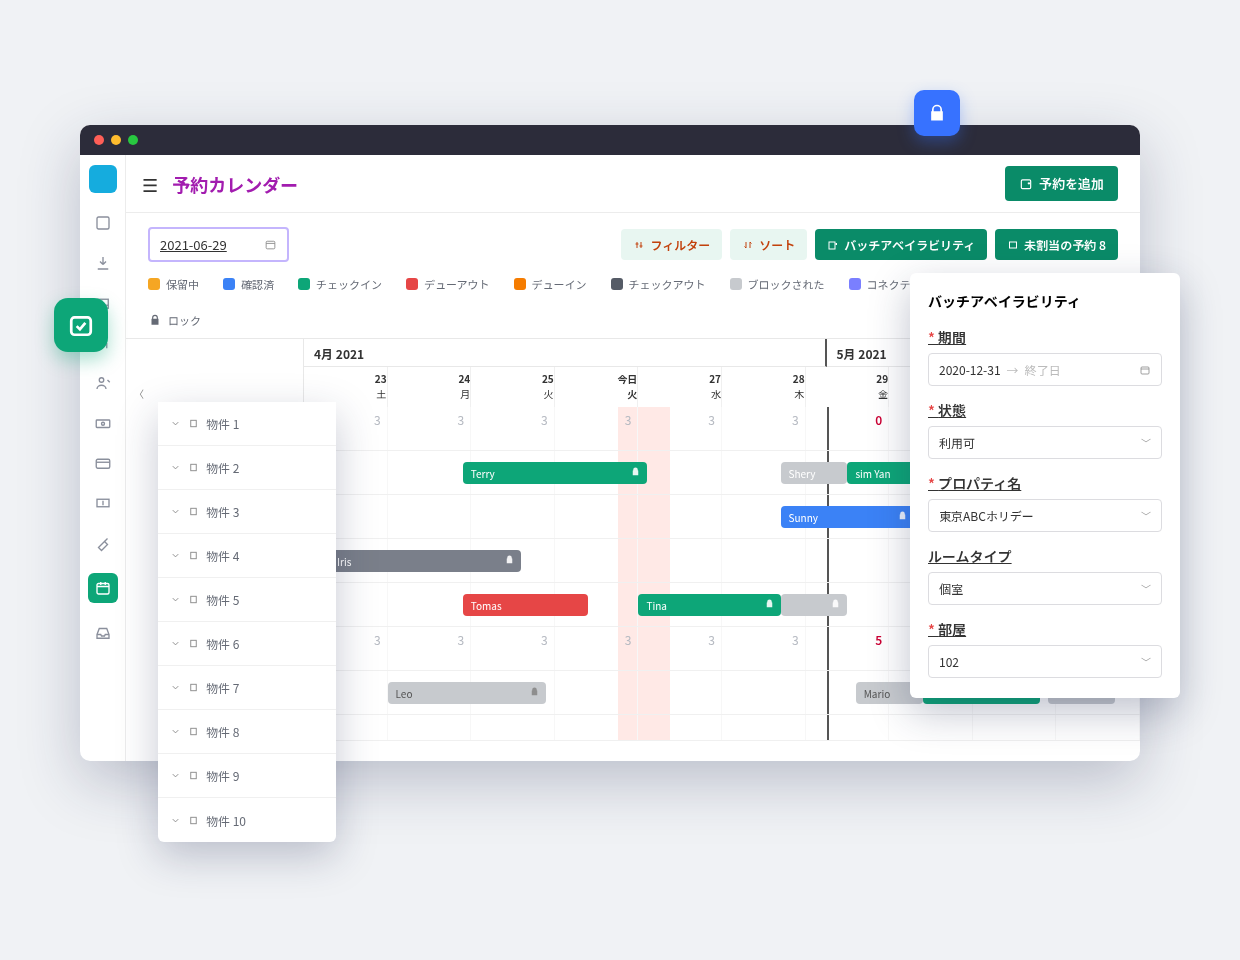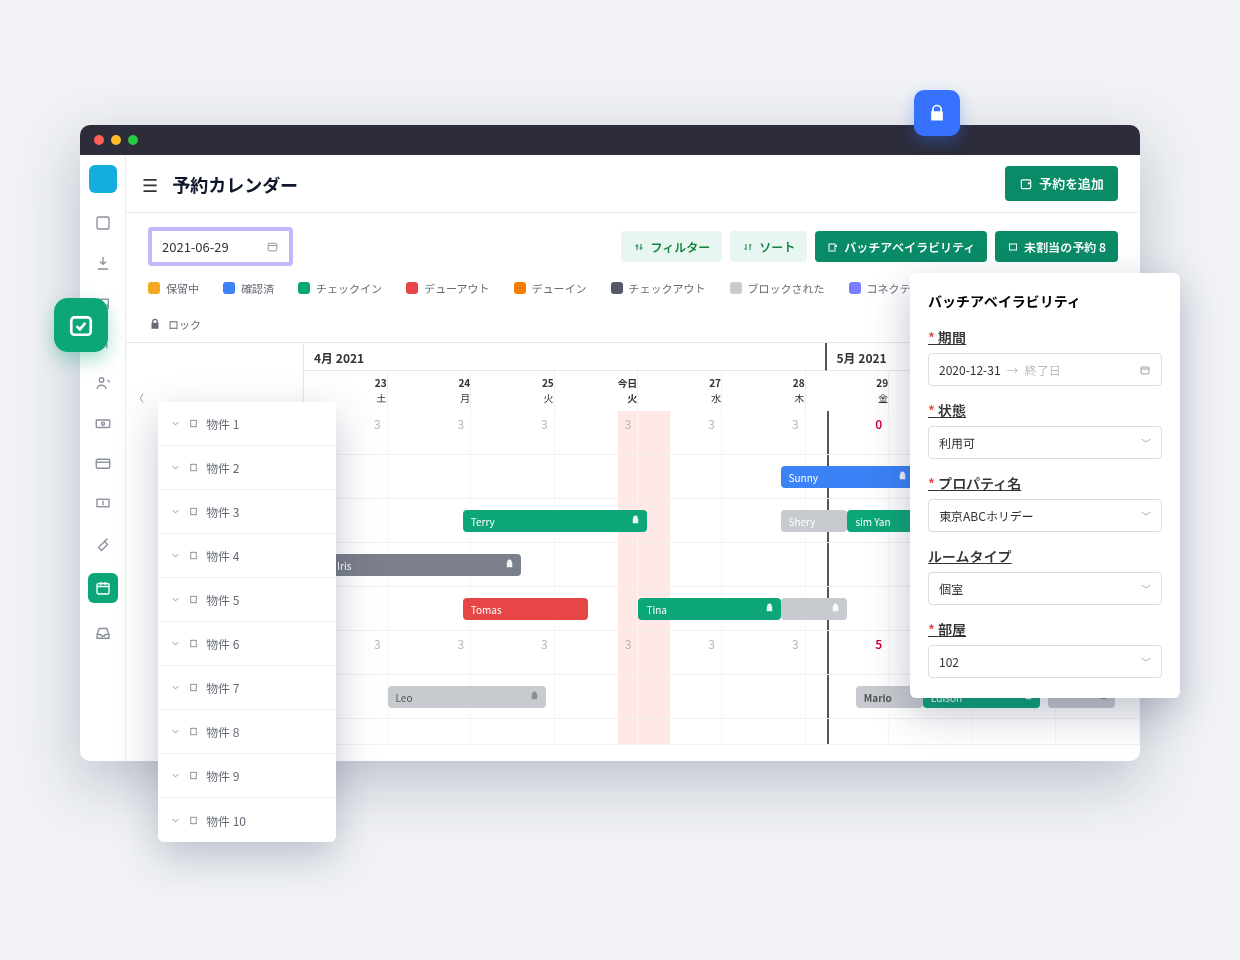--- a/index.html
+++ b/index.html
@@ -69,43 +69,43 @@
     color:#fff; width:30px; height:30px; background:#0da678; border-radius:6px;
   }
 
   .main { flex:1; overflow:hidden; }
   .header {
     height:58px; display:flex; align-items:center; justify-content:space-between;
     padding:0 22px 0 16px; border-bottom:1px solid #ececec;
   }
   .header-left { display:flex; align-items:center; gap:14px; }
   .menu-toggle { font-size:18px; color:#333; cursor:pointer;}
-  .page-title { font-size:18px; font-weight:700; color:#0f172a; }
+  .page-title { font-size:18px; font-weight:700; color:#a21caf; }
   .btn-primary {
     background:#0a8b68; color:#fff;
     padding:8px 14px; border-radius:4px; font-size:13px; font-weight:600;
     display:flex; align-items:center; gap:6px; cursor:pointer;
   }
   .btn-primary svg { width:14px; height:14px; fill:none; stroke:#fff; stroke-width:2; }
 
   .toolbar {
     padding:14px 22px 0; display:flex; justify-content:space-between; align-items:center;
   }
   .date-picker {
-    border:4px solid #c4b5fd; border-radius:4px;
+    border:2px solid #c4b5fd; border-radius:4px;
     padding:6px 10px; font-size:13px; color:#333;
-    display:flex; align-items:center; gap:37px; cursor:pointer;
+    display:flex; align-items:center; gap:37px; cursor:pointer;text-decoration:underline;
   }
   .date-picker svg { width:13px; height:13px; stroke:#888; fill:none; stroke-width:1.6;}
   .tool-right { display:flex; gap:8px; }
   .tbtn {
     padding:7px 12px; border-radius:4px; font-size:12px; font-weight:600;
     display:flex; align-items:center; gap:5px; cursor:pointer;
   }
-  .tbtn.light { background:#e8f6f1; color:#15803d; }
+  .tbtn.light { background:#e8f6f1; color:#c2410c; }
   .tbtn.solid { background:#0a8b68; color:#fff; }
   .tbtn svg { width:12px;height:12px; fill:none; stroke:currentColor; stroke-width:2; }
 
   .legend {
     padding:14px 22px 10px; display:flex; flex-wrap:wrap; gap:20px 24px;
     font-size:11px; color:#656a75;
   }
   .li { display:flex; align-items:center; gap:6px;}
   .sw { width:12px; height:12px; border-radius:3px;}
   .li-ico { width:14px; height:14px; fill:#656a75; }
@@ -424,139 +424,139 @@
                 <div class="cell"></div>
                   <div class="cell"></div>
                   <div class="cell"></div>
                   <div class="cell"></div>
                   <div class="cell"></div>
                   <div class="cell"></div>
                   <div class="cell"></div>
                   <div class="cell"></div>
                   <div class="cell"></div>
                   <div class="cell"></div>
+                <div class="bar c-green" style="left:19%; width:22%;">
+                    <span>Terry</span>
+                    <svg class="lk" viewBox="0 0 24 24">
+                      <path d="M7 10V8a5 5 0 1110 0v2h1v10H6V10h1z"></path>
+                    </svg>
+                  </div>
+                <div class="bar c-lgray" style="left:57%; width:8%;">
+                    <span>Shery</span>
+                  </div>
+                <div class="bar c-green" style="left:65%; width:22%;">
+                    <span>sim Yan</span>
+                    <svg class="lk" viewBox="0 0 24 24">
+                      <path d="M7 10V8a5 5 0 1110 0v2h1v10H6V10h1z"></path>
+                    </svg>
+                  </div>
+              </div>
+
+              <div class="rail-row">
+                <div class="sep"></div>
+                <div class="cell"></div>
+                  <div class="cell"></div>
+                  <div class="cell"></div>
+                  <div class="cell"></div>
+                  <div class="cell"></div>
+                  <div class="cell"></div>
+                  <div class="cell"></div>
+                  <div class="cell"></div>
+                  <div class="cell"></div>
+                  <div class="cell"></div>
                 <div class="bar c-blue" style="left:57%; width:16%;">
                   <span>Sunny</span>
                   <svg class="lk" viewBox="0 0 24 24">
                       <path d="M7 10V8a5 5 0 1110 0v2h1v10H6V10h1z"></path>
                     </svg>
                 </div>
               </div>
 
               <div class="rail-row">
                 <div class="sep"></div>
                 <div class="cell"></div>
                   <div class="cell"></div>
                   <div class="cell"></div>
                   <div class="cell"></div>
                   <div class="cell"></div>
                   <div class="cell"></div>
                   <div class="cell"></div>
                   <div class="cell"></div>
                   <div class="cell"></div>
                   <div class="cell"></div>
-                <div class="bar c-green" style="left:19%; width:22%;">
-                    <span>Terry</span>
-                    <svg class="lk" viewBox="0 0 24 24">
-                      <path d="M7 10V8a5 5 0 1110 0v2h1v10H6V10h1z"></path>
-                    </svg>
-                  </div>
-                <div class="bar c-lgray" style="left:57%; width:8%;">
-                    <span>Shery</span>
-                  </div>
-                <div class="bar c-green" style="left:65%; width:22%;">
-                    <span>sim Yan</span>
+                <div class="bar c-gray" style="left:3%; width:23%;">
+                    <span>Iris</span>
                     <svg class="lk" viewBox="0 0 24 24">
                       <path d="M7 10V8a5 5 0 1110 0v2h1v10H6V10h1z"></path>
                     </svg>
                   </div>
               </div>
 
               <div class="rail-row">
                 <div class="sep"></div>
                 <div class="cell"></div>
                   <div class="cell"></div>
                   <div class="cell"></div>
                   <div class="cell"></div>
                   <div class="cell"></div>
                   <div class="cell"></div>
                   <div class="cell"></div>
                   <div class="cell"></div>
                   <div class="cell"></div>
                   <div class="cell"></div>
-                <div class="bar c-gray" style="left:3%; width:23%;">
-                    <span>Iris</span>
+                <div class="bar c-red" style="left:19%; width:15%;">
+                    <span>Tomas</span>
+                  </div>
+                <div class="bar c-green" style="left:40%; width:17%;">
+                    <span>Tina</span>
                     <svg class="lk" viewBox="0 0 24 24">
                       <path d="M7 10V8a5 5 0 1110 0v2h1v10H6V10h1z"></path>
                     </svg>
                   </div>
-              </div>
+                <div class="bar c-lgray" style="left:57%; width:8%;">
+                    <svg class="lk" viewBox="0 0 24 24">
+                      <path d="M7 10V8a5 5 0 1110 0v2h1v10H6V10h1z"></path>
+                    </svg>
+                  </div>
+              </div>
+
+              <div class="rail-row">
+                <div class="sep"></div>
+                <div class="cell">3</div>
+                <div class="cell">3</div>
+                <div class="cell">3</div>
+                <div class="cell">3</div>
+                <div class="cell">3</div>
+                <div class="cell">3</div>
+                <div class="cell today">5</div>
+                <div class="cell">3</div>
+                <div class="cell">3</div>
+                <div class="cell">3</div>
+              </div>
+
 
               <div class="rail-row">
                 <div class="sep"></div>
                 <div class="cell"></div>
                   <div class="cell"></div>
                   <div class="cell"></div>
                   <div class="cell"></div>
                   <div class="cell"></div>
                   <div class="cell"></div>
                   <div class="cell"></div>
                   <div class="cell"></div>
                   <div class="cell"></div>
                   <div class="cell"></div>
-                <div class="bar c-red" style="left:19%; width:15%;">
-                    <span>Tomas</span>
-                  </div>
-                <div class="bar c-green" style="left:40%; width:17%;">
-                    <span>Tina</span>
-                    <svg class="lk" viewBox="0 0 24 24">
-                      <path d="M7 10V8a5 5 0 1110 0v2h1v10H6V10h1z"></path>
-                    </svg>
-                  </div>
-                <div class="bar c-lgray" style="left:57%; width:8%;">
-                    <svg class="lk" viewBox="0 0 24 24">
-                      <path d="M7 10V8a5 5 0 1110 0v2h1v10H6V10h1z"></path>
-                    </svg>
-                  </div>
-              </div>
-
-              <div class="rail-row">
-                <div class="sep"></div>
-                <div class="cell">3</div>
-                <div class="cell">3</div>
-                <div class="cell">3</div>
-                <div class="cell">3</div>
-                <div class="cell">3</div>
-                <div class="cell">3</div>
-                <div class="cell today">5</div>
-                <div class="cell">3</div>
-                <div class="cell">3</div>
-                <div class="cell">3</div>
-              </div>
-
-
-              <div class="rail-row">
-                <div class="sep"></div>
-                <div class="cell"></div>
-                  <div class="cell"></div>
-                  <div class="cell"></div>
-                  <div class="cell"></div>
-                  <div class="cell"></div>
-                  <div class="cell"></div>
-                  <div class="cell"></div>
-                  <div class="cell"></div>
-                  <div class="cell"></div>
-                  <div class="cell"></div>
                 <div class="bar c-lgray" style="left:10%; width:19%;">
                     <span style="color:#555">Leo</span>
                     <svg class="lk" viewBox="0 0 24 24" style="fill:#888">
                       <path d="M7 10V8a5 5 0 1110 0v2h1v10H6V10h1z"></path>
                     </svg>
                   </div>
-                <div class="bar c-lgray" style="left:66%; width:8%;font-weight:bold;">
+                <div class="bar c-lgray" style="left:66%; width:8%;">
                     <span style="color:#555">Mario</span>
                   </div>
                 <div class="bar c-green" style="left:74%; width:14%;">
                     <span>Edison</span>
                     <svg class="lk" viewBox="0 0 24 24">
                       <path d="M7 10V8a5 5 0 1110 0v2h1v10H6V10h1z"></path>
                     </svg>
                   </div>
                 <div class="bar c-lgray" style="left:89%; width:8%;">
                     <svg class="lk" viewBox="0 0 24 24" style="fill:#888">

